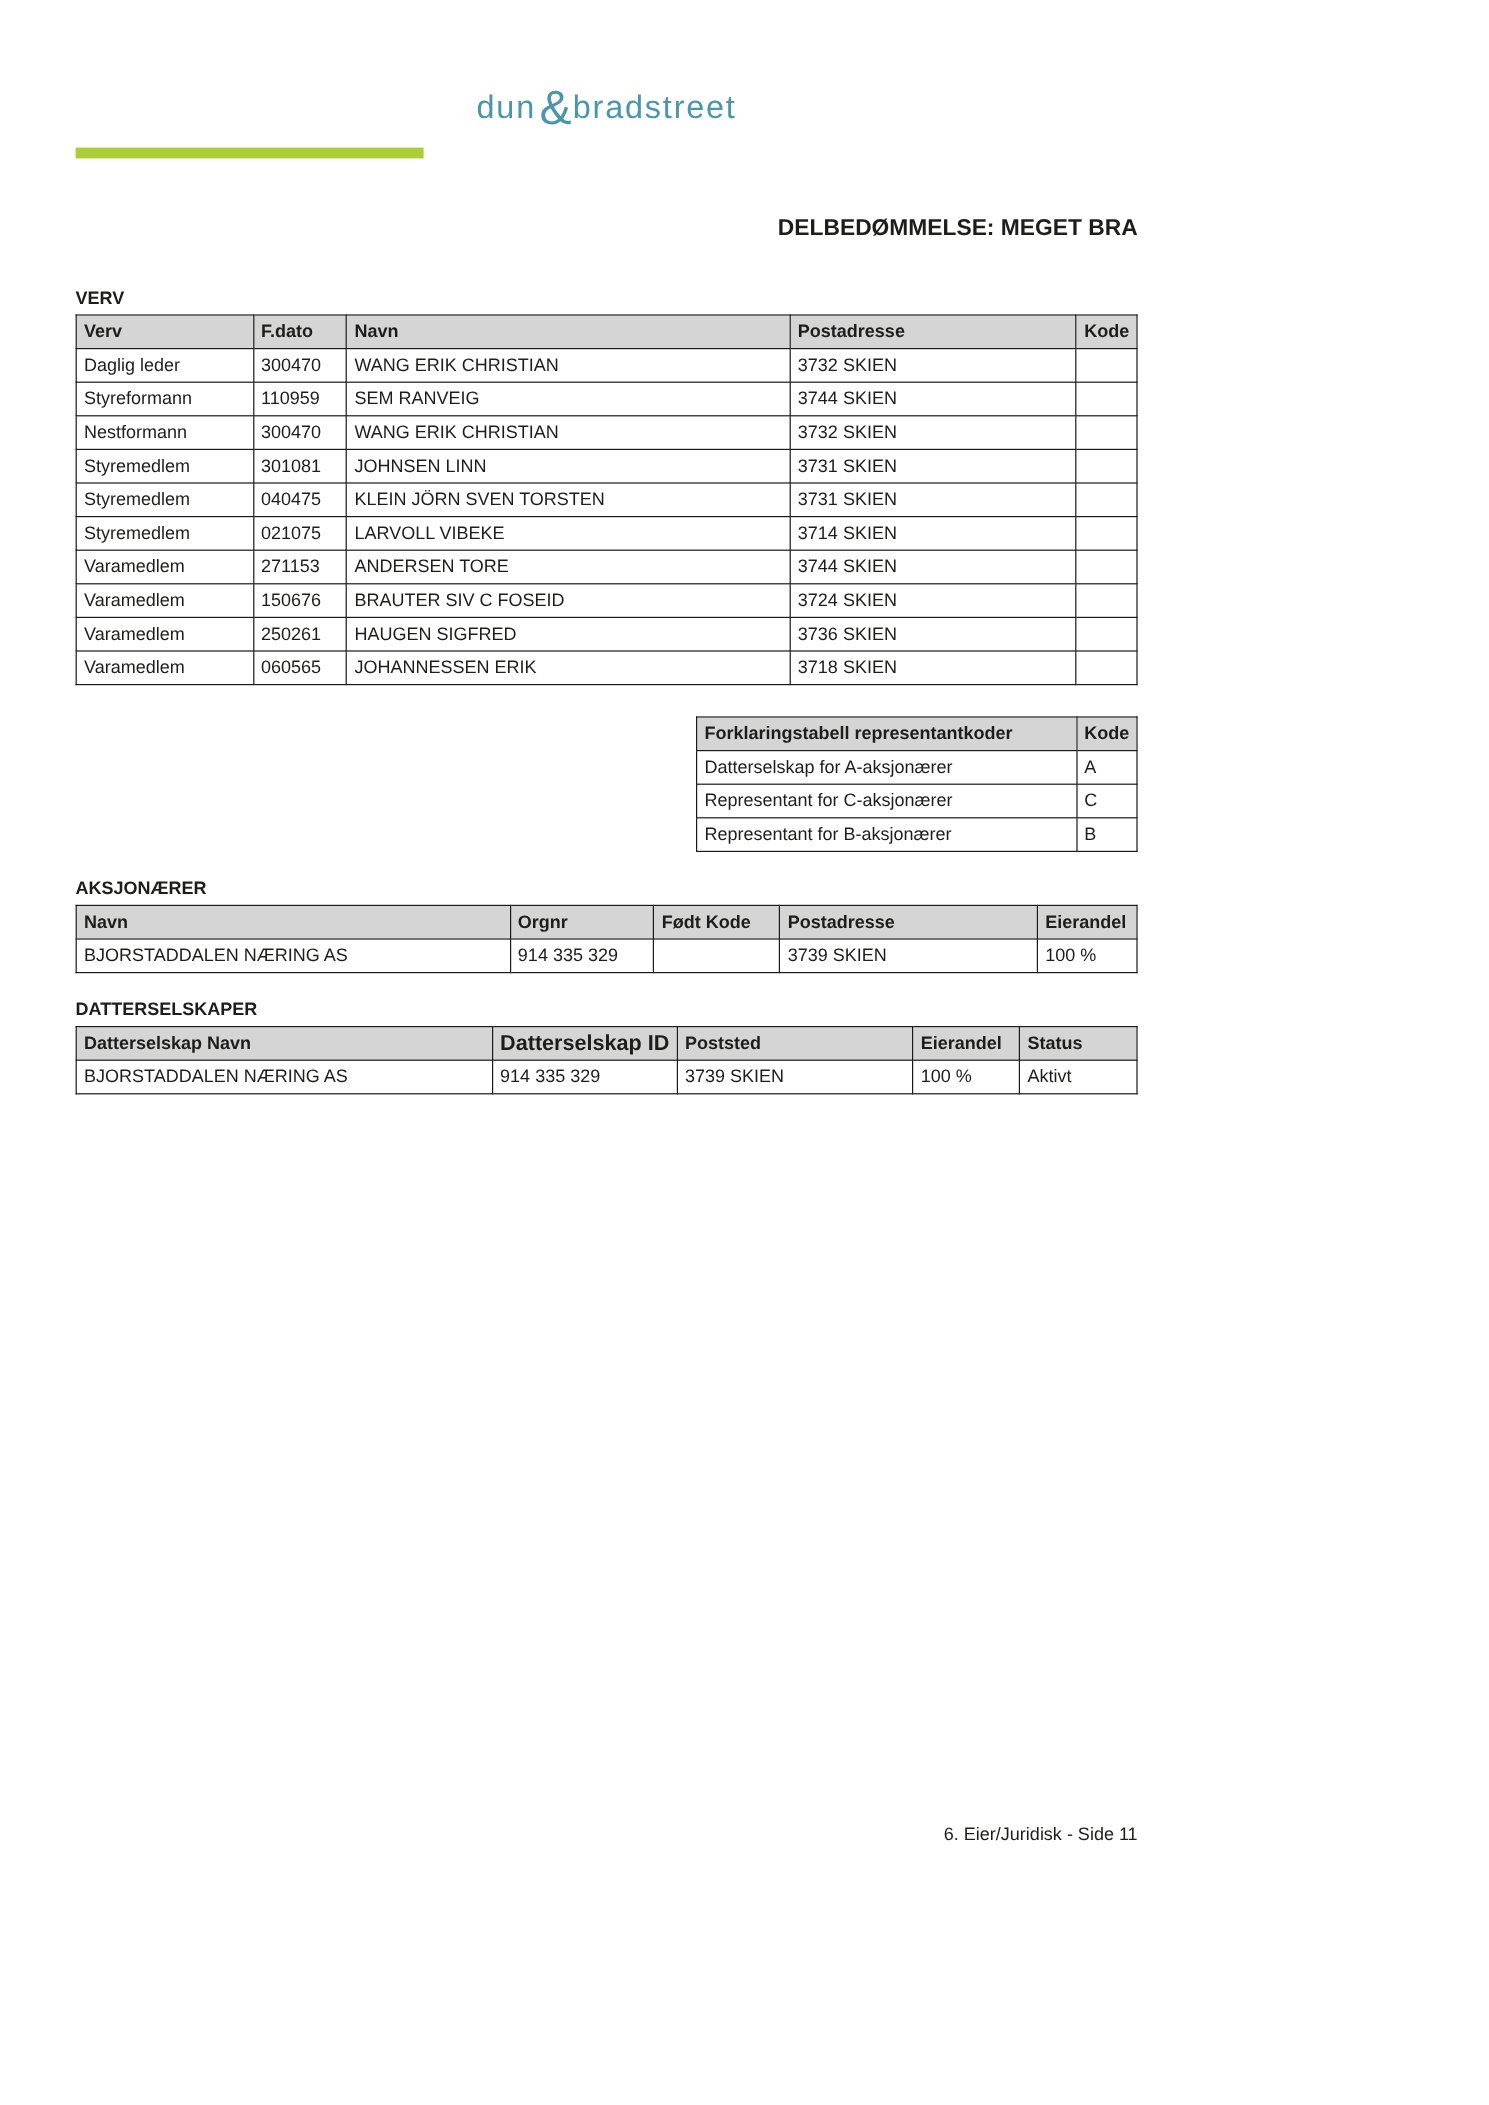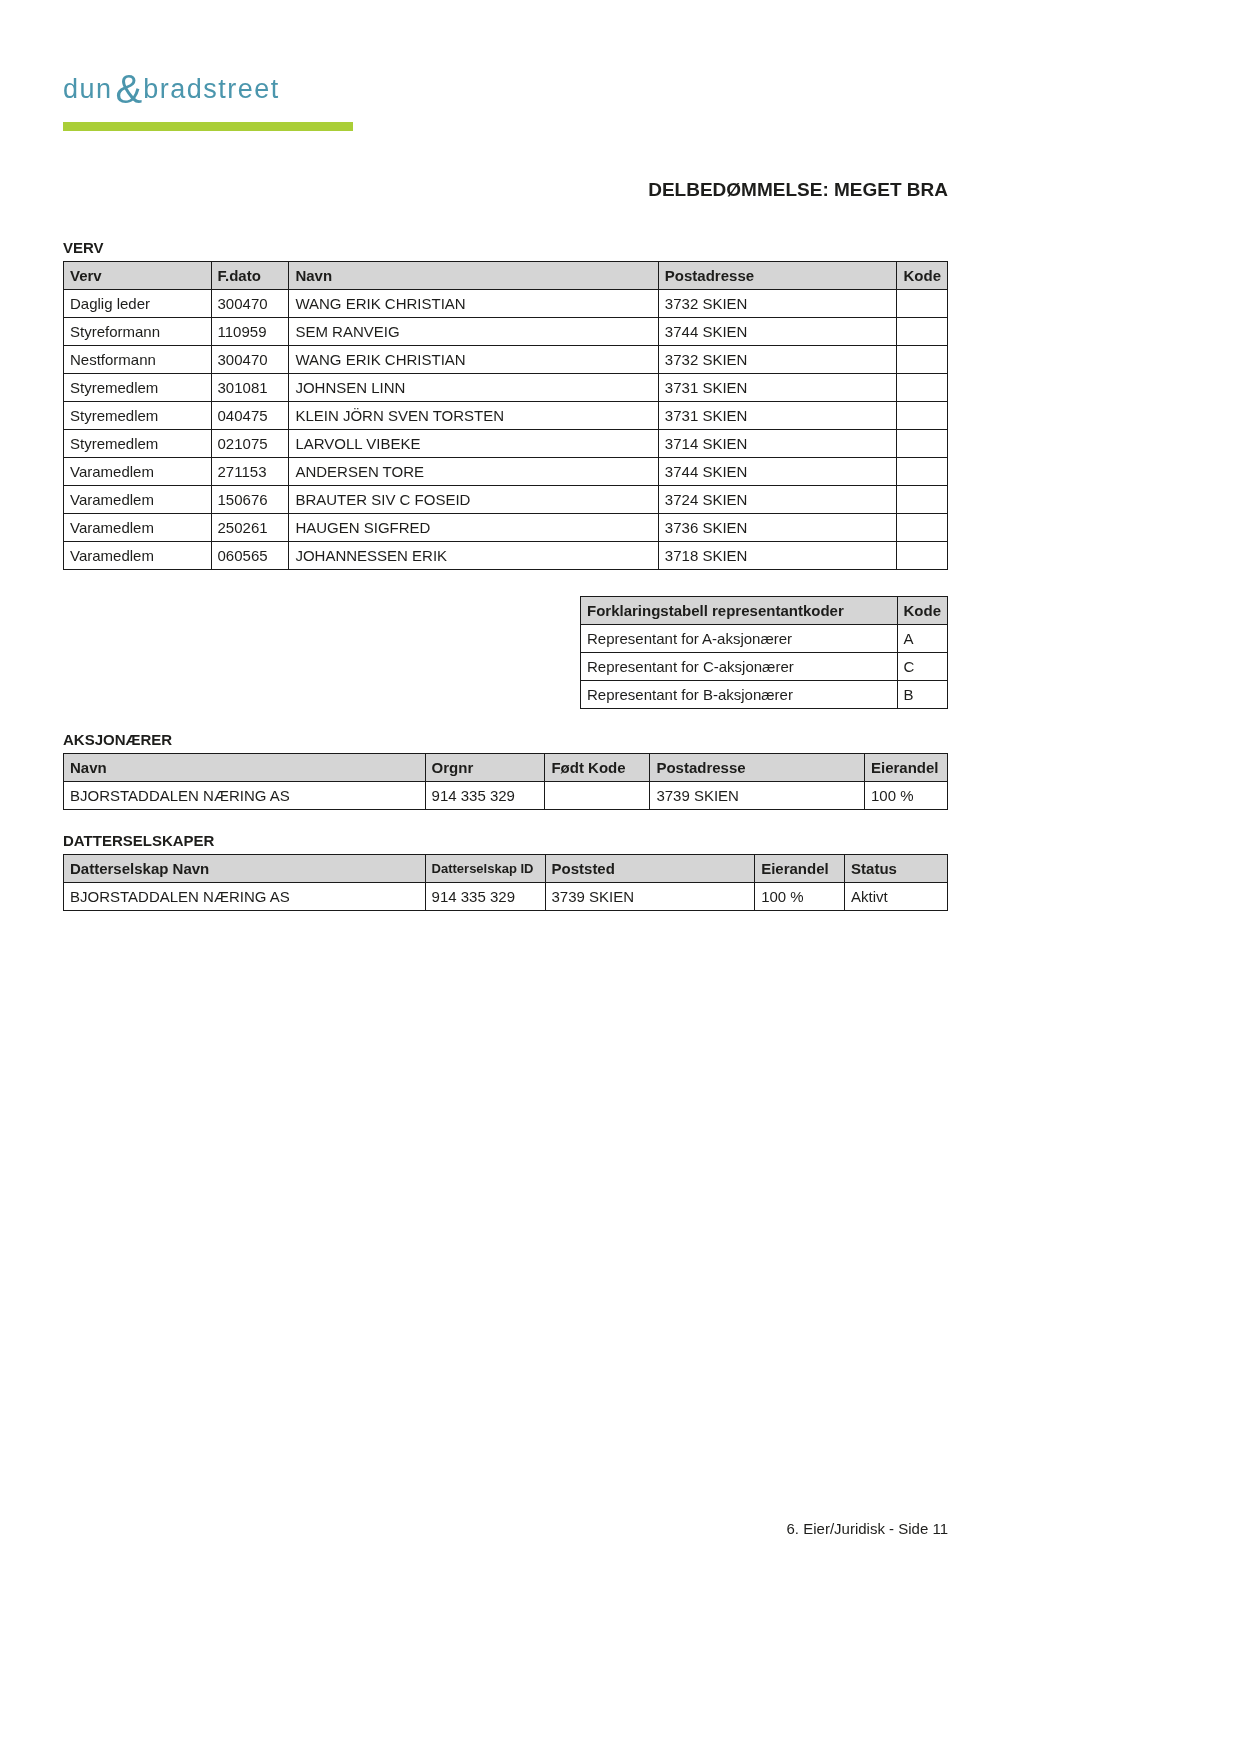--- a/index.html
+++ b/index.html
@@ -13,21 +13,21 @@
   html,body{background:#ffffff;}
   body{
     width:1241px;height:1754px;position:relative;overflow:hidden;
     font-family:"Liberation Sans", sans-serif;color:var(--ink);
   }
   .content{
     position:absolute;left:63px;top:0;width:885px;height:1754px;
   }
   
   .logo{
-    margin-top:72px;text-align:left;
+    margin-top:72px;text-align:center;
     font-size:27px;font-weight:400;color:var(--logo-teal);
     letter-spacing:1.5px;line-height:34px;white-space:nowrap;
   }
   .logo .amp{
     font-size:40px;font-weight:400;display:inline-block;
     margin:0 1px 0 3px;vertical-align:-5px;letter-spacing:0;
   }
   
   .page-title{
     margin-top:64px;font-size:41px;font-weight:700;letter-spacing:-0.5px;
@@ -54,21 +54,21 @@
     height:28px;padding:2px 6px;text-align:left;vertical-align:middle;
     white-space:nowrap;overflow:hidden;
   }
   table.data-table th{
     background:var(--header-bg);font-weight:700;
   }
   table.koder{
     width:368px;margin-left:517px;margin-top:26px;
   }
   table.koder th{font-size:15px;}
-  .th-tight{font-size:13px;}
+  .th-tight{font-size:18px;}
   .footer{
     position:absolute;left:63px;top:1520px;width:885px;
     text-align:right;font-size:15px;color:var(--ink);
   }
 </style>
 </head>
 <body>
 
 <div class="content">
 
@@ -178,21 +178,21 @@
         <col style="width:48px">
     </colgroup>
     <thead>
         <tr>
           <th>Forklaringstabell representantkoder</th>
           <th>Kode</th>
         </tr>
       </thead>
     <tbody>
         <tr>
-          <td>Representant for A-aksjonærer</td>
+          <td>Datterselskap for A-aksjonærer</td>
           <td>A</td>
         </tr>
         <tr>
           <td>Representant for C-aksjonærer</td>
           <td>C</td>
         </tr>
         <tr>
           <td>Representant for B-aksjonærer</td>
           <td>B</td>
         </tr>

